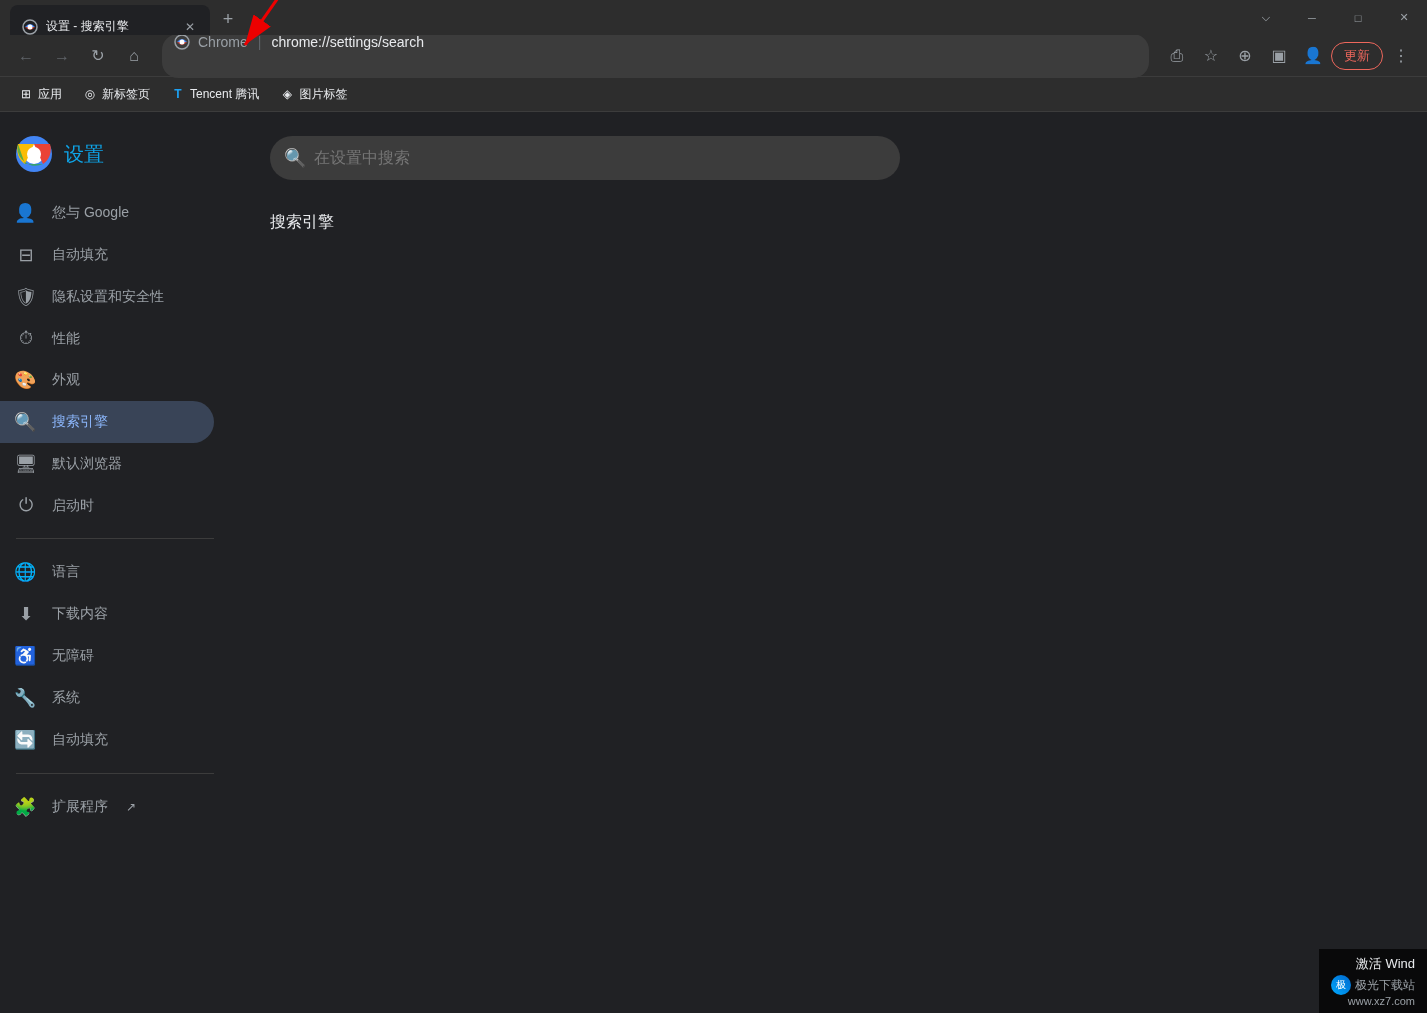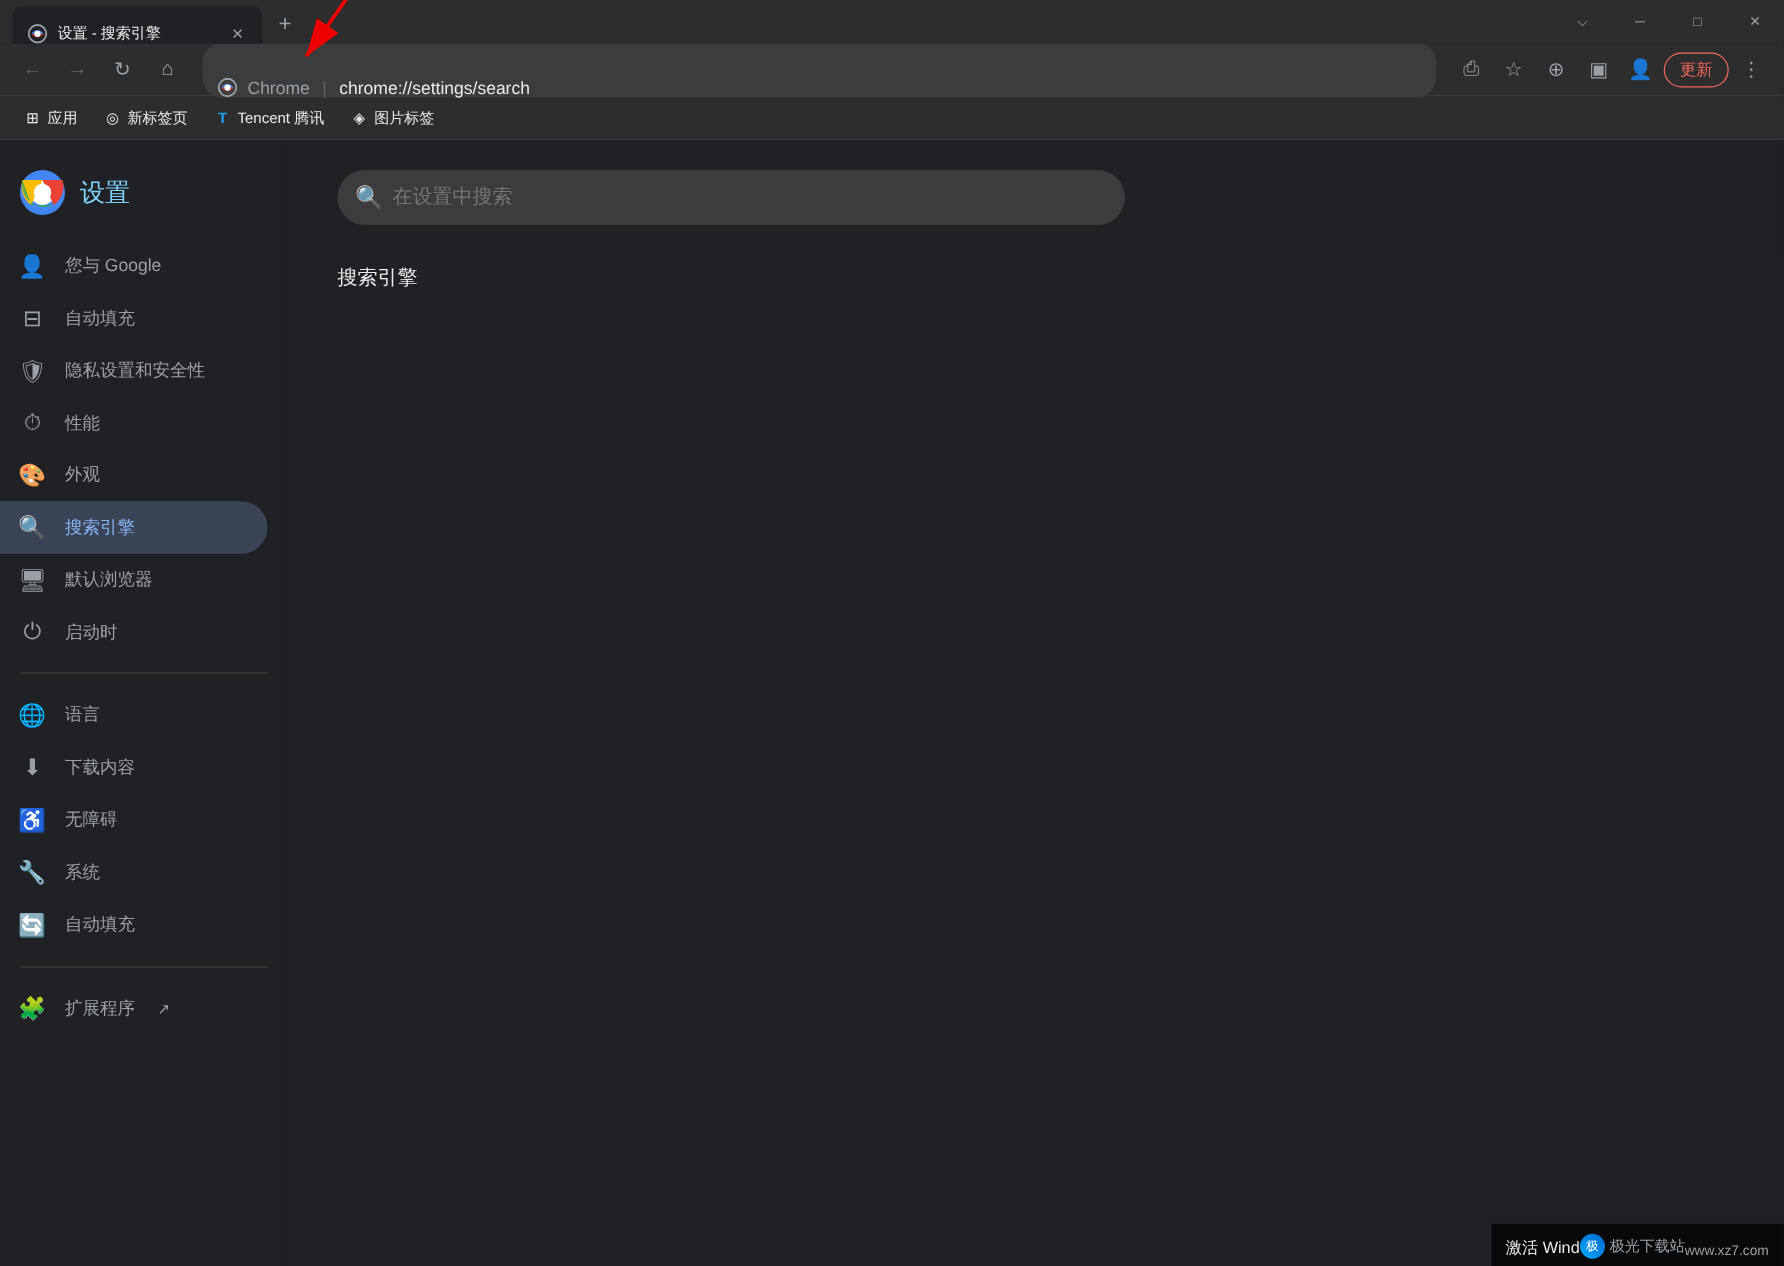--- a/index.html
+++ b/index.html
@@ -115,21 +115,21 @@
       font-size: 16px;
       cursor: pointer;
     }
     .nav-btn.disabled { color: #5f6368; cursor: default; }
     .address-bar-container {
       flex: 1;
       height: 44px;
       background: #3c3c3c;
       border-radius: 16px;
       display: flex;
-      align-items: flex-end;
+      align-items: flex-start;
       padding: 0 12px;
       gap: 8px;
       margin: 0 8px;
     }
     .address-favicon {
       width: 16px;
       height: 16px;
       display: flex;
       align-items: center;
       justify-content: center;
@@ -236,21 +236,21 @@
       align-items: center;
       gap: 12px;
       padding: 8px 16px 16px 16px;
     }
     .chrome-logo {
       width: 36px;
       height: 36px;
     }
     .settings-title {
       font-size: 20px;
-      color: #7dd3fc;
+      color: #0ea5e9;
       font-weight: 400;
     }
     .sidebar-section {
       padding: 4px 0;
     }
     .sidebar-divider {
       height: 1px;
       background: #3c3c3c;
       margin: 8px 16px;
     }
@@ -395,21 +395,21 @@
     }
 
     
     .watermark {
       position: fixed;
       bottom: 0;
       right: 0;
       background: rgba(0,0,0,0.7);
       padding: 6px 12px;
       display: flex;
-      flex-direction: row;
+      flex-direction: column;
       align-items: flex-end;
     }
     .watermark-text1 {
       color: #e8eaed;
       font-size: 13px;
     }
     .watermark-logo {
       display: flex;
       align-items: center;
       gap: 4px;

